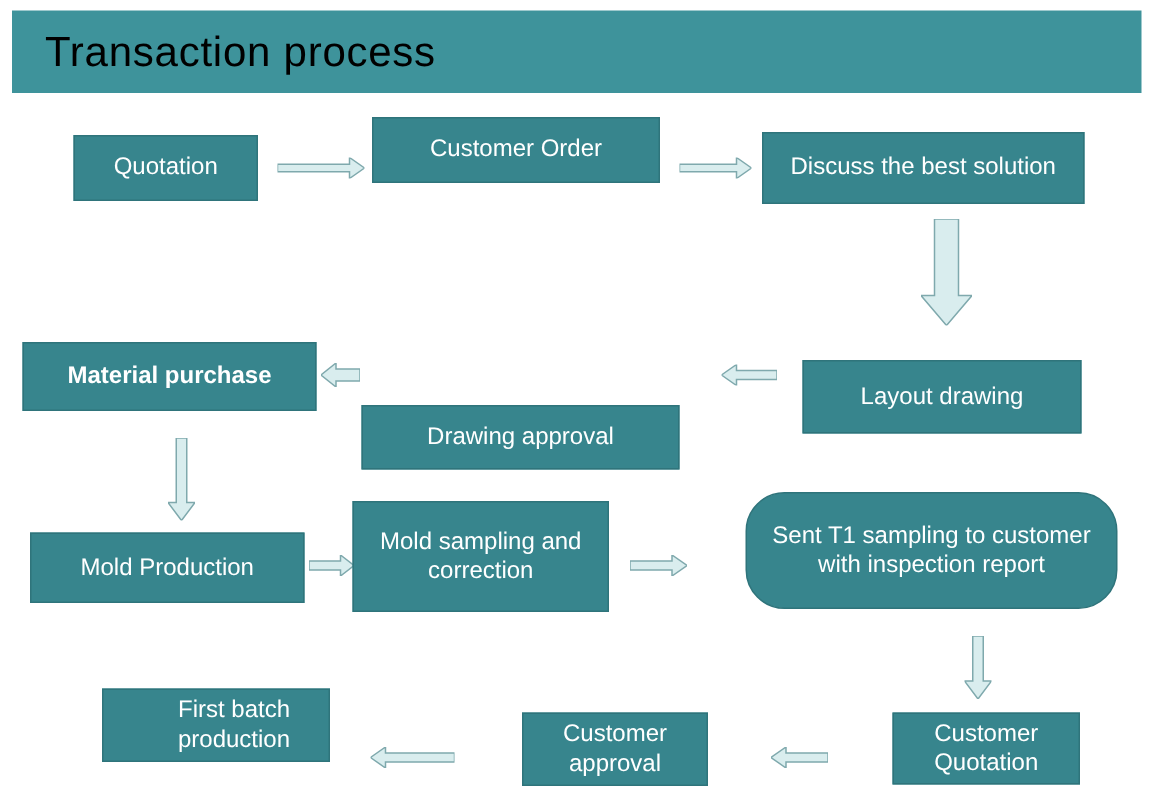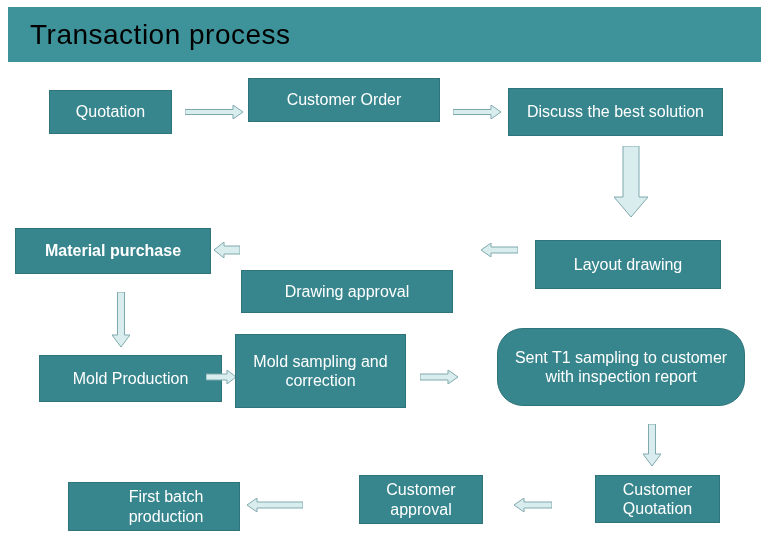--- a/index.html
+++ b/index.html
@@ -85,43 +85,43 @@
 <svg class="arrow" style="left:481px; top:243px;" width="37" height="14">
   <polygon points="37,4 10,4 10,0 0,7 10,14 10,10 37,10"></polygon>
 </svg>
 
 <div class="box" style="left:535px; top:240px; width:186px; height:49px;">Layout drawing</div>
 
 <svg class="arrow" style="left:112px; top:292px;" width="18" height="55">
   <polygon points="5.5,0 5.5,43 0,43 9,55 18,43 12.5,43 12.5,0"></polygon>
 </svg>
 
-<div class="box" style="left:20px; top:355px; width:183px; height:47px;margin-left:19px;">Mold Production</div>
+<div class="box" style="left:20px; top:355px; width:183px; height:47px;">Mold Production</div>
 
 <svg class="arrow" style="left:206px; top:370px;" width="30" height="14">
   <polygon points="0,4 21,4 21,0 30,7 21,14 21,10 0,10"></polygon>
 </svg>
 
 <div class="box" style="left:235px; top:334px; width:171px; height:74px;">Mold sampling and correction</div>
 
 <svg class="arrow" style="left:420px; top:370px;" width="38" height="14">
   <polygon points="0,4 28,4 28,0 38,7 28,14 28,10 0,10"></polygon>
 </svg>
 
 <div class="box" style="left:497px; top:328px; width:248px; height:78px;border-radius:26px;">Sent T1 sampling to customer with inspection report</div>
 
 <svg class="arrow" style="left:643px; top:424px;" width="18" height="42">
   <polygon points="5.5,0 5.5,30 0,30 9,42 18,30 12.5,30 12.5,0"></polygon>
 </svg>
 
-<div class="box" style="left:68px; top:482px; width:172px; height:49px;padding-left:28px;">First batch production</div>
+<div class="box" style="left:68px; top:459px; width:152px; height:49px;padding-left:28px;">First batch production</div>
 
 <svg class="arrow" style="left:247px; top:498px;" width="56" height="14">
   <polygon points="56,4 10,4 10,0 0,7 10,14 10,10 56,10"></polygon>
 </svg>
 
-<div class="box" style="left:348px; top:475px; width:124px; height:49px;margin-left:11px;">Customer approval</div>
+<div class="box" style="left:348px; top:475px; width:124px; height:49px;">Customer approval</div>
 
 <svg class="arrow" style="left:514px; top:498px;" width="38" height="14">
   <polygon points="38,4 10,4 10,0 0,7 10,14 10,10 38,10"></polygon>
 </svg>
 
 <div class="box" style="left:595px; top:475px; width:125px; height:48px;">Customer Quotation</div>
 
 </body></html>

